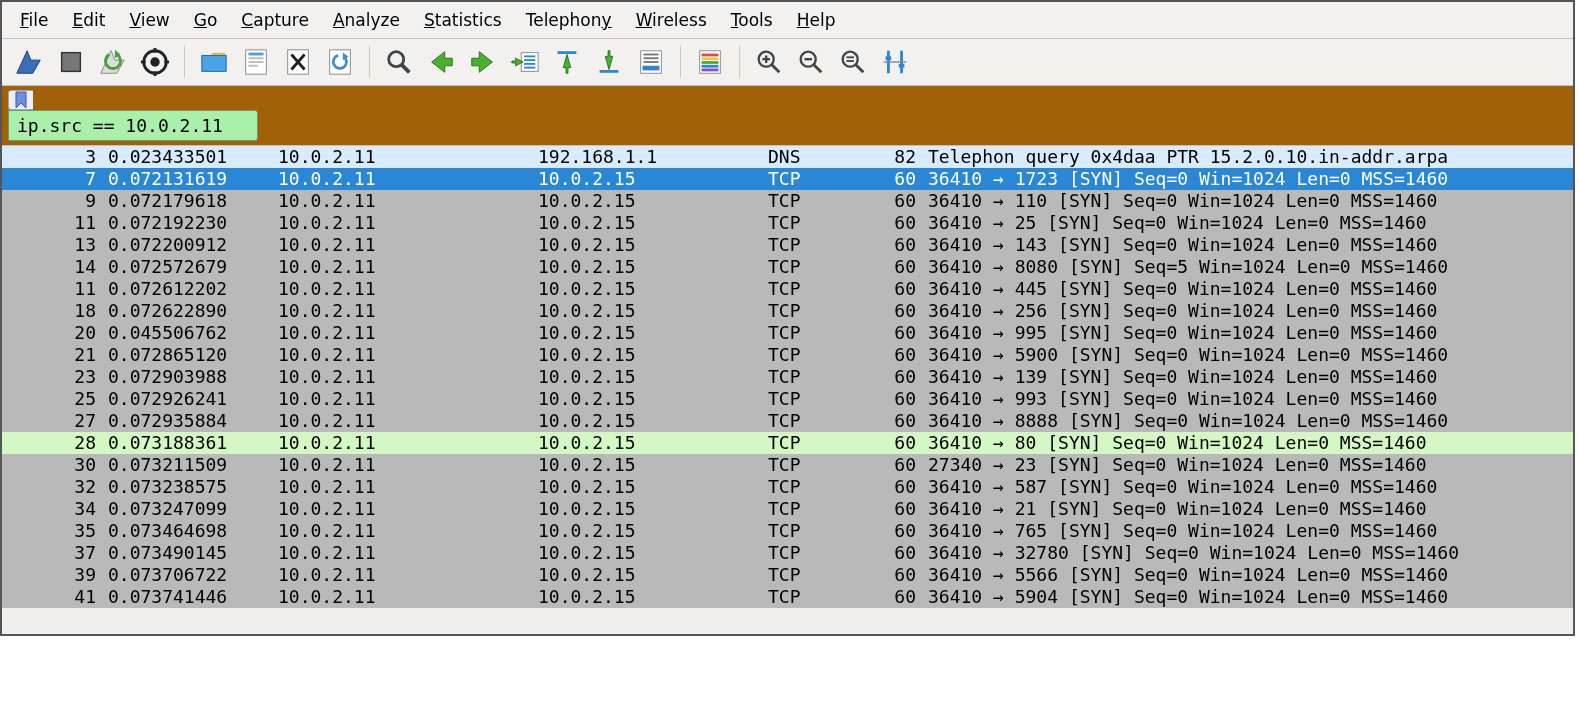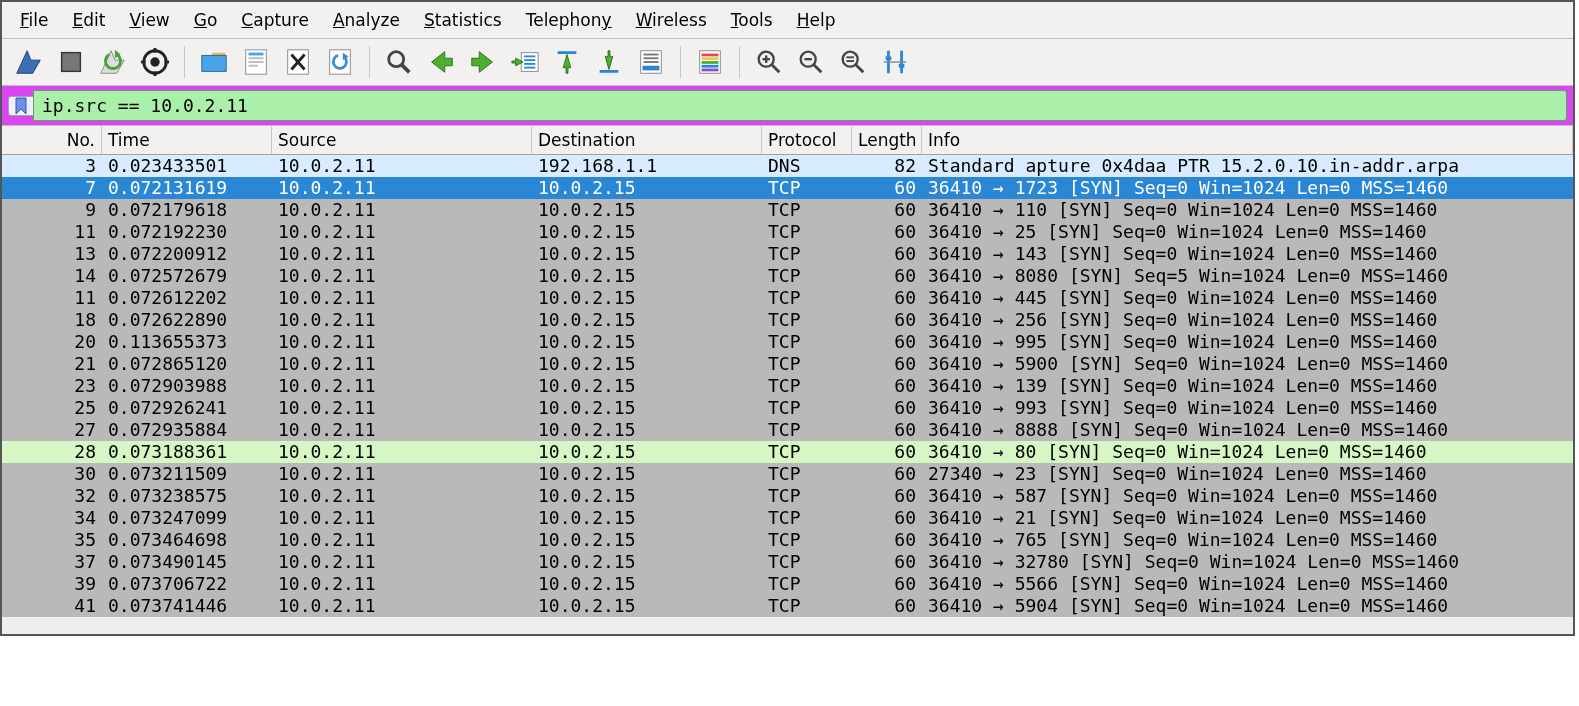--- a/index.html
+++ b/index.html
@@ -7,21 +7,21 @@
   
   .menubar{display:flex;align-items:center;padding:4px 6px;gap:0;background:#f2f1f0;border-bottom:1px solid #c0c0c0;font-size:17px;}
   .menubar .m{padding:4px 12px;cursor:default;}
   .menubar .m u{text-decoration:underline;}
   
   .toolbar{display:flex;align-items:center;padding:4px 8px;gap:4px;background:#f2f1f0;border-bottom:1px solid #c0c0c0;}
   .tbtn{width:38px;height:38px;display:flex;align-items:center;justify-content:center;border-radius:3px;}
   .tbtn svg{width:30px;height:30px;}
   .sep{width:1px;height:32px;background:#c8c8c8;margin:0 6px;}
   
-  .filterbar{display:flex;align-items:center;padding:4px 6px;background:#d946ef;border-bottom:1px solid #c0c0c0;}
+  .filterbar{display:flex;align-items:flex-start;padding:4px 6px;background:#a16207;border-bottom:1px solid #c0c0c0;flex-direction:column;}
   .bmark{width:24px;display:flex;align-items:center;justify-content:center;border:1px solid #9aa;border-right:none;background:#eef;border-radius:3px 0 0 3px;}
   .bmark svg{width:14px;height:18px;}
   .filter{flex:1;border:1px solid #6a9c6a;background:#aaf0aa;padding:4px 8px;font-family:"DejaVu Sans Mono","Liberation Mono",monospace;font-size:18px;outline:none;border-radius:0 3px 3px 0;}
   
   .ptable{font-family:"DejaVu Sans Mono","Liberation Mono",monospace;font-size:18px;line-height:22px;}
   .phead{display:flex;border-bottom:1px solid #a0a0a0;background:#f2f1f0;font-family:"DejaVu Sans",Arial,sans-serif;font-size:17px;}
   .phead .col{padding:3px 6px;border-right:1px solid #c8c8c8;box-sizing:border-box;overflow:hidden;white-space:nowrap;}
   .pbody{overflow:hidden;}
   .row{display:flex;white-space:pre;}
   .row .col{padding:0 6px;box-sizing:border-box;overflow:hidden;}
@@ -217,39 +217,30 @@
 <div class="filterbar">
   <div class="bmark">
     <svg viewBox="0 0 14 18">
           <path d="M2 1 H12 V17 L7 12 L2 17 Z" fill="#6d8fe6" stroke="#3a5aa8"></path>
         </svg>
   </div>
   <input class="filter" value="ip.src == 10.0.2.11" style="">
 </div>
 
 <div class="ptable">
-  <div class="phead">
-    <div class="col c-no">No.</div>
-    <div class="col c-time">Time</div>
-    <div class="col c-src">Source</div>
-    <div class="col c-dst">Destination</div>
-    <div class="col c-proto">Protocol</div>
-    <div class="col c-len">Length</div>
-    <div class="col c-info">Info</div>
-  </div>
   <div class="pbody" id="pbody">
-        <div class="row st-dns"><div class="col c-no">3</div><div class="col c-time">0.023433501</div><div class="col c-src">10.0.2.11</div><div class="col c-dst">192.168.1.1</div><div class="col c-proto">DNS</div><div class="col c-len">82</div><div class="col c-info">Standard apture 0x4daa PTR 15.2.0.10.in-addr.arpa</div></div>
+        <div class="row st-dns"><div class="col c-no">3</div><div class="col c-time">0.023433501</div><div class="col c-src">10.0.2.11</div><div class="col c-dst">192.168.1.1</div><div class="col c-proto">DNS</div><div class="col c-len">82</div><div class="col c-info">Telephon query 0x4daa PTR 15.2.0.10.in-addr.arpa</div></div>
         <div class="row st-sel"><div class="col c-no">7</div><div class="col c-time">0.072131619</div><div class="col c-src">10.0.2.11</div><div class="col c-dst">10.0.2.15</div><div class="col c-proto">TCP</div><div class="col c-len">60</div><div class="col c-info">36410 → 1723 [SYN] Seq=0 Win=1024 Len=0 MSS=1460</div></div>
         <div class="row st-grey"><div class="col c-no">9</div><div class="col c-time">0.072179618</div><div class="col c-src">10.0.2.11</div><div class="col c-dst">10.0.2.15</div><div class="col c-proto">TCP</div><div class="col c-len">60</div><div class="col c-info">36410 → 110 [SYN] Seq=0 Win=1024 Len=0 MSS=1460</div></div>
         <div class="row st-grey"><div class="col c-no">11</div><div class="col c-time">0.072192230</div><div class="col c-src">10.0.2.11</div><div class="col c-dst">10.0.2.15</div><div class="col c-proto">TCP</div><div class="col c-len">60</div><div class="col c-info">36410 → 25 [SYN] Seq=0 Win=1024 Len=0 MSS=1460</div></div>
         <div class="row st-grey"><div class="col c-no">13</div><div class="col c-time">0.072200912</div><div class="col c-src">10.0.2.11</div><div class="col c-dst">10.0.2.15</div><div class="col c-proto">TCP</div><div class="col c-len">60</div><div class="col c-info">36410 → 143 [SYN] Seq=0 Win=1024 Len=0 MSS=1460</div></div>
         <div class="row st-grey"><div class="col c-no">14</div><div class="col c-time">0.072572679</div><div class="col c-src">10.0.2.11</div><div class="col c-dst">10.0.2.15</div><div class="col c-proto">TCP</div><div class="col c-len">60</div><div class="col c-info">36410 → 8080 [SYN] Seq=5 Win=1024 Len=0 MSS=1460</div></div>
         <div class="row st-grey"><div class="col c-no">11</div><div class="col c-time">0.072612202</div><div class="col c-src">10.0.2.11</div><div class="col c-dst">10.0.2.15</div><div class="col c-proto">TCP</div><div class="col c-len">60</div><div class="col c-info">36410 → 445 [SYN] Seq=0 Win=1024 Len=0 MSS=1460</div></div>
         <div class="row st-grey"><div class="col c-no">18</div><div class="col c-time">0.072622890</div><div class="col c-src">10.0.2.11</div><div class="col c-dst">10.0.2.15</div><div class="col c-proto">TCP</div><div class="col c-len">60</div><div class="col c-info">36410 → 256 [SYN] Seq=0 Win=1024 Len=0 MSS=1460</div></div>
-        <div class="row st-grey"><div class="col c-no">20</div><div class="col c-time">0.113655373</div><div class="col c-src">10.0.2.11</div><div class="col c-dst">10.0.2.15</div><div class="col c-proto">TCP</div><div class="col c-len">60</div><div class="col c-info">36410 → 995 [SYN] Seq=0 Win=1024 Len=0 MSS=1460</div></div>
+        <div class="row st-grey"><div class="col c-no">20</div><div class="col c-time">0.045506762</div><div class="col c-src">10.0.2.11</div><div class="col c-dst">10.0.2.15</div><div class="col c-proto">TCP</div><div class="col c-len">60</div><div class="col c-info">36410 → 995 [SYN] Seq=0 Win=1024 Len=0 MSS=1460</div></div>
         <div class="row st-grey"><div class="col c-no">21</div><div class="col c-time">0.072865120</div><div class="col c-src">10.0.2.11</div><div class="col c-dst">10.0.2.15</div><div class="col c-proto">TCP</div><div class="col c-len">60</div><div class="col c-info">36410 → 5900 [SYN] Seq=0 Win=1024 Len=0 MSS=1460</div></div>
         <div class="row st-grey"><div class="col c-no">23</div><div class="col c-time">0.072903988</div><div class="col c-src">10.0.2.11</div><div class="col c-dst">10.0.2.15</div><div class="col c-proto">TCP</div><div class="col c-len">60</div><div class="col c-info">36410 → 139 [SYN] Seq=0 Win=1024 Len=0 MSS=1460</div></div>
         <div class="row st-grey"><div class="col c-no">25</div><div class="col c-time">0.072926241</div><div class="col c-src">10.0.2.11</div><div class="col c-dst">10.0.2.15</div><div class="col c-proto">TCP</div><div class="col c-len">60</div><div class="col c-info">36410 → 993 [SYN] Seq=0 Win=1024 Len=0 MSS=1460</div></div>
         <div class="row st-grey"><div class="col c-no">27</div><div class="col c-time">0.072935884</div><div class="col c-src">10.0.2.11</div><div class="col c-dst">10.0.2.15</div><div class="col c-proto">TCP</div><div class="col c-len">60</div><div class="col c-info">36410 → 8888 [SYN] Seq=0 Win=1024 Len=0 MSS=1460</div></div>
         <div class="row st-http"><div class="col c-no">28</div><div class="col c-time">0.073188361</div><div class="col c-src">10.0.2.11</div><div class="col c-dst">10.0.2.15</div><div class="col c-proto">TCP</div><div class="col c-len">60</div><div class="col c-info">36410 → 80 [SYN] Seq=0 Win=1024 Len=0 MSS=1460</div></div>
         <div class="row st-grey"><div class="col c-no">30</div><div class="col c-time">0.073211509</div><div class="col c-src">10.0.2.11</div><div class="col c-dst">10.0.2.15</div><div class="col c-proto">TCP</div><div class="col c-len">60</div><div class="col c-info">27340 → 23 [SYN] Seq=0 Win=1024 Len=0 MSS=1460</div></div>
         <div class="row st-grey"><div class="col c-no">32</div><div class="col c-time">0.073238575</div><div class="col c-src">10.0.2.11</div><div class="col c-dst">10.0.2.15</div><div class="col c-proto">TCP</div><div class="col c-len">60</div><div class="col c-info">36410 → 587 [SYN] Seq=0 Win=1024 Len=0 MSS=1460</div></div>
         <div class="row st-grey"><div class="col c-no">34</div><div class="col c-time">0.073247099</div><div class="col c-src">10.0.2.11</div><div class="col c-dst">10.0.2.15</div><div class="col c-proto">TCP</div><div class="col c-len">60</div><div class="col c-info">36410 → 21 [SYN] Seq=0 Win=1024 Len=0 MSS=1460</div></div>
         <div class="row st-grey"><div class="col c-no">35</div><div class="col c-time">0.073464698</div><div class="col c-src">10.0.2.11</div><div class="col c-dst">10.0.2.15</div><div class="col c-proto">TCP</div><div class="col c-len">60</div><div class="col c-info">36410 → 765 [SYN] Seq=0 Win=1024 Len=0 MSS=1460</div></div>
         <div class="row st-grey"><div class="col c-no">37</div><div class="col c-time">0.073490145</div><div class="col c-src">10.0.2.11</div><div class="col c-dst">10.0.2.15</div><div class="col c-proto">TCP</div><div class="col c-len">60</div><div class="col c-info">36410 → 32780 [SYN] Seq=0 Win=1024 Len=0 MSS=1460</div></div>

